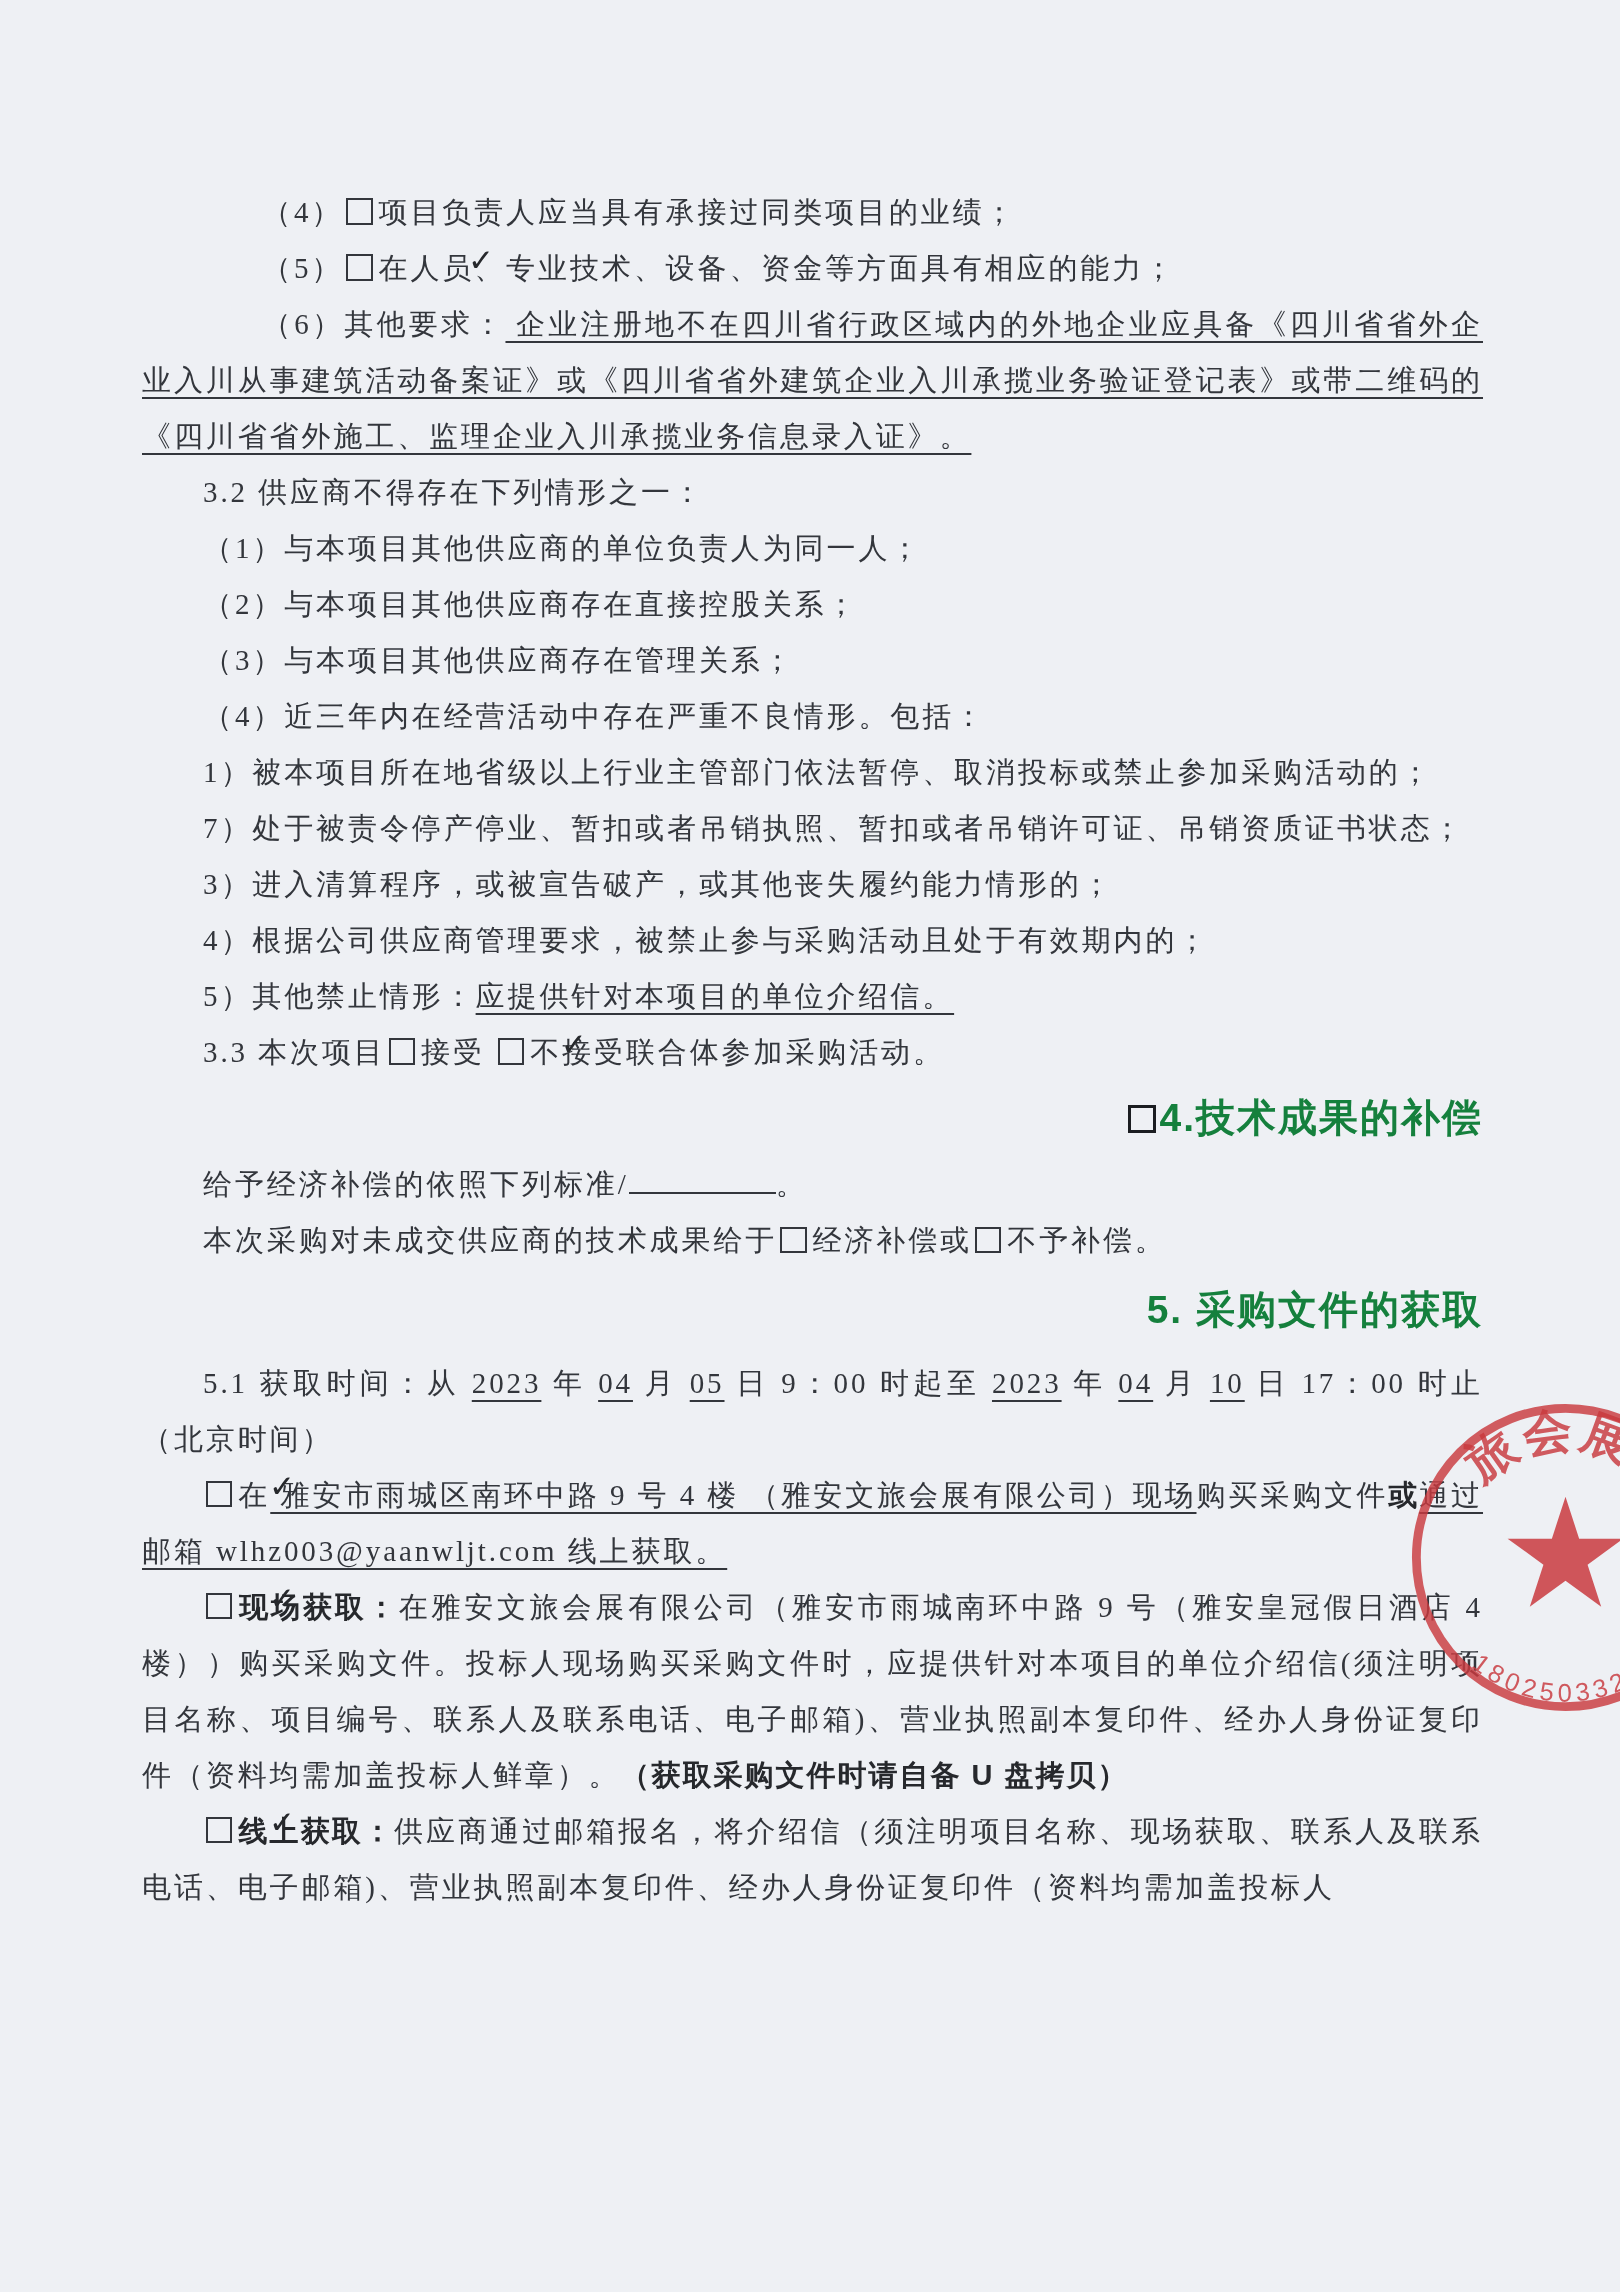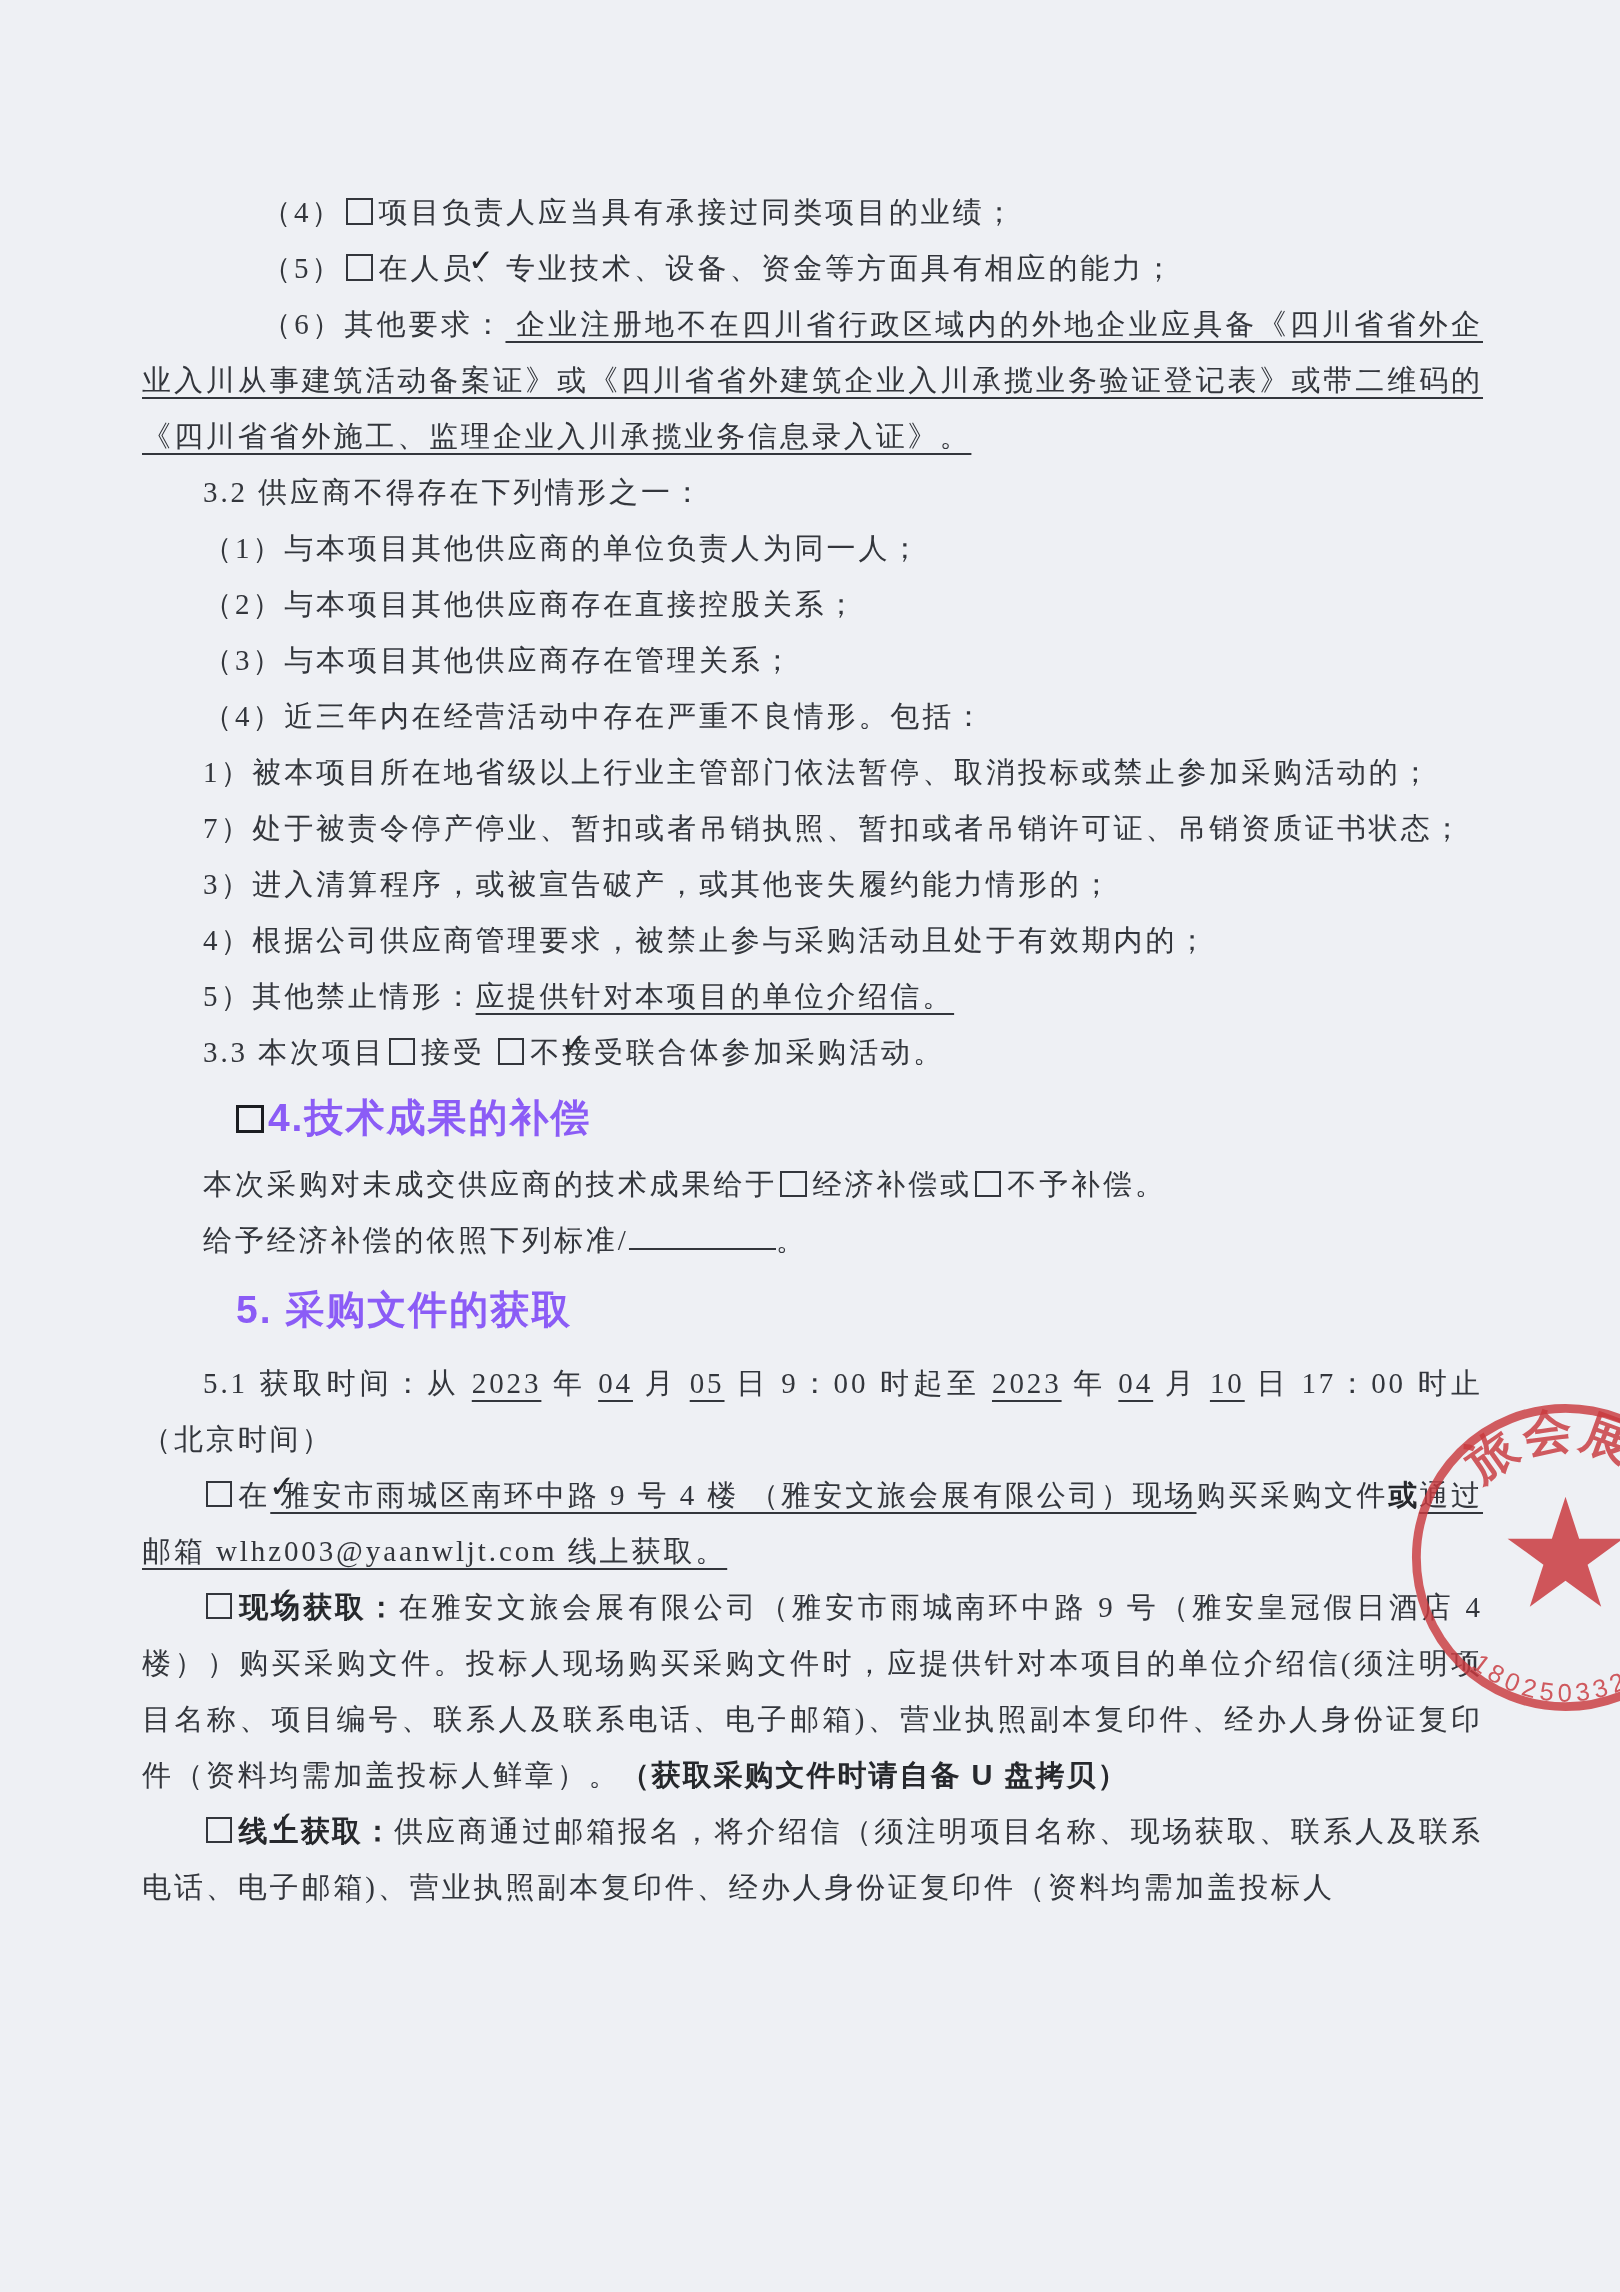--- a/index.html
+++ b/index.html
@@ -24,23 +24,24 @@
   }
   p.i2{text-indent:61px;}
   p.i4{text-indent:120px;}
   .u{text-decoration:underline;text-underline-offset:6.9px;text-decoration-thickness:2px;}
   .b{font-family:"Liberation Sans",sans-serif;font-weight:700;letter-spacing:2px;color:#26282c;}
   h2{
     font-family:"Liberation Sans",sans-serif;
     font-weight:700;
     font-size:39px;
     line-height:47px;
-    color:#8b5cf6;
+    color:#15803d;
     letter-spacing:2px;
     margin:0;
+    text-align:right;
   }
   h2.h4{margin:13.7px 0 15.7px 94px;}
   h2.h5{margin:17.6px 0 21.6px 94px;}
   .cb{
     display:inline-block;width:26.5px;height:26.5px;
     border:2.9px solid #33363c;box-sizing:border-box;
     position:relative;vertical-align:-2.9px;
     margin:0 5.9px 0 2.9px;
   }
   .cb .tick{
@@ -74,22 +75,22 @@
       <p class="i2"><span>（2）与本项目其他供应商存在直接控股关系；</span></p>
       <p class="i2"><span>（3）与本项目其他供应商存在管理关系；</span></p>
       <p class="i2"><span>（4）近三年内在经营活动中存在严重不良情形。包括：</span></p>
       <p class="i2"><span>1）被本项目所在地省级以上行业主管部门依法暂停、取消投标或禁止参加采购活动的；</span></p>
       <p class="i2"><span>7）处于被责令停产停业、暂扣或者吊销执照、暂扣或者吊销许可证、吊销资质证书状态；</span></p>
       <p class="i2"><span>3）进入清算程序，或被宣告破产，或其他丧失履约能力情形的；</span></p>
       <p class="i2"><span>4）根据公司供应商管理要求，被禁止参与采购活动且处于有效期内的；</span></p>
       <p class="i2"><span>5）其他禁止情形：</span><span class="u">应提供针对本项目的单位介绍信。</span></p>
       <p class="i2"><span>3.3 本次项目</span><span class="cb"></span><span>接受 </span><span class="cb"><span class="tick">✓</span></span><span>不接受联合体参加采购活动。</span></p>
       <h2 class="h4"><span class="hbox"></span><span>4.技术成果的补偿</span></h2>
+      <p class="i2"><span>给予经济补偿的依照下列标准/</span><span class="blank"></span><span>。</span></p>
       <p class="i2"><span>本次采购对未成交供应商的技术成果给于</span><span class="cb"></span><span>经济补偿或</span><span class="cb"></span><span>不予补偿。</span></p>
-      <p class="i2"><span>给予经济补偿的依照下列标准/</span><span class="blank"></span><span>。</span></p>
       <h2 class="h5"><span>5. 采购文件的获取</span></h2>
       <p class="i2"><span>5.1 获取时间：从 </span><span class="u">2023</span><span> 年 </span><span class="u">04</span><span> 月 </span><span class="u">05</span><span> 日 9：00 时起至 </span><span class="u">2023</span><span> 年 </span><span class="u">04</span><span> 月 </span><span class="u">10</span><span> 日 17：00 时止（北京时间）</span></p>
       <p class="i2"><span class="cb"><span class="tick">✓</span></span><span>在</span><span class="u"> 雅安市雨城区南环中路 9 号 4 楼 （雅安文旅会展有限公司）现场</span><span>购买采购文件</span><span class="b">或</span><span class="u">通过邮箱 wlhz003@yaanwljt.com 线上获取。</span></p>
       <p class="i2"><span class="cb"><span class="tick">✓</span></span><span class="b">现场获取：</span><span>在雅安文旅会展有限公司（雅安市雨城南环中路 9 号（雅安皇冠假日酒店 4 楼））购买采购文件。投标人现场购买采购文件时，应提供针对本项目的单位介绍信(须注明项目名称、项目编号、联系人及联系电话、电子邮箱)、营业执照副本复印件、经办人身份证复印件（资料均需加盖投标人鲜章）。</span><span class="b">（获取采购文件时请自备 U 盘拷贝）</span></p>
       <p class="i2"><span class="cb"><span class="tick">✓</span></span><span class="b">线上获取：</span><span>供应商通过邮箱报名，将介绍信（须注明项目名称、现场获取、联系人及联系电话、电子邮箱)、营业执照副本复印件、经办人身份证复印件（资料均需加盖投标人</span></p>
     </div>
 
   <svg class="seal" width="363" height="363" viewBox="0 0 370 370">
     <defs>
       <path id="sealTopArc" d="M 73 185 A 112 112 0 0 1 297 185"></path>

